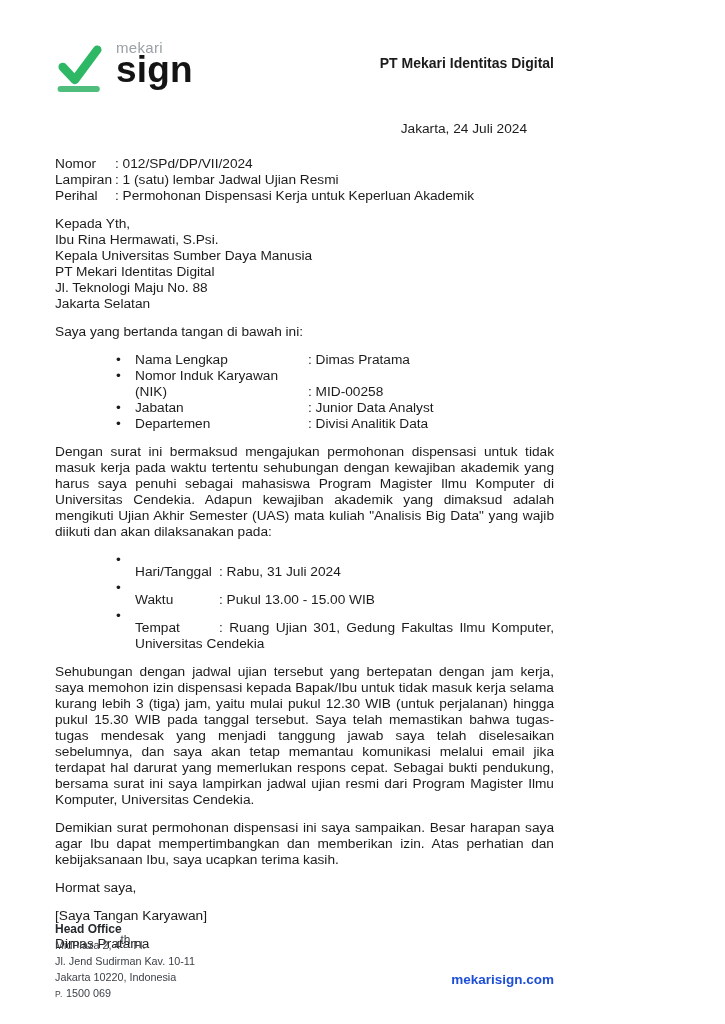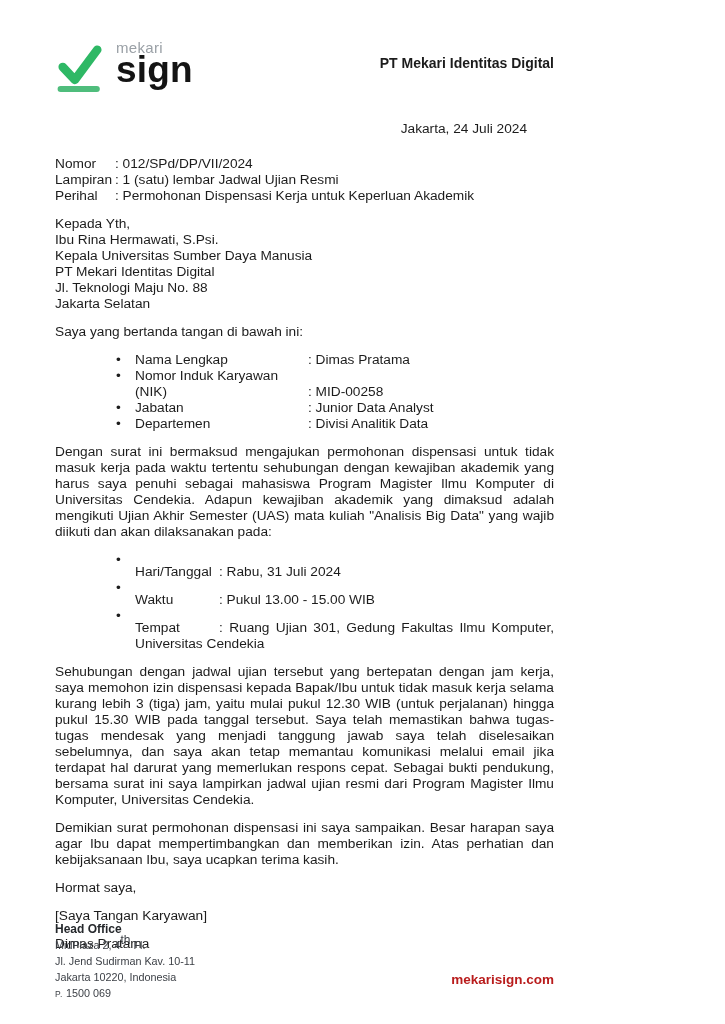--- a/index.html
+++ b/index.html
@@ -51,21 +51,21 @@
   
   .footer {
     position: absolute;
     left: 55px; right: 57px; bottom: 22px;
     display: flex; justify-content: space-between; align-items: flex-end;
   }
   .office { font-size: 10.8px; line-height: 16px; color: #3b3f45; }
   .office-heading { font-weight: bold; color: #25282c; font-size: 12px; }
   .office sup { font-size: 12px; vertical-align: super; line-height: 0; }
   .ph-prefix { font-size: 8.5px; letter-spacing: 0.5px; }
-  .website { font-weight: bold; font-size: 13.5px; color: #b91c1c; margin-bottom: 14px; }
+  .website { font-weight: bold; font-size: 13.5px; color: #1d4ed8; margin-bottom: 14px; }
 </style>
 </head>
 <body>
 
 <div class="page">
   <div class="content">
 
     <div class="letterhead">
       <div class="logo">
         <svg class="logo-mark" viewBox="0 0 58 58" aria-hidden="true">

